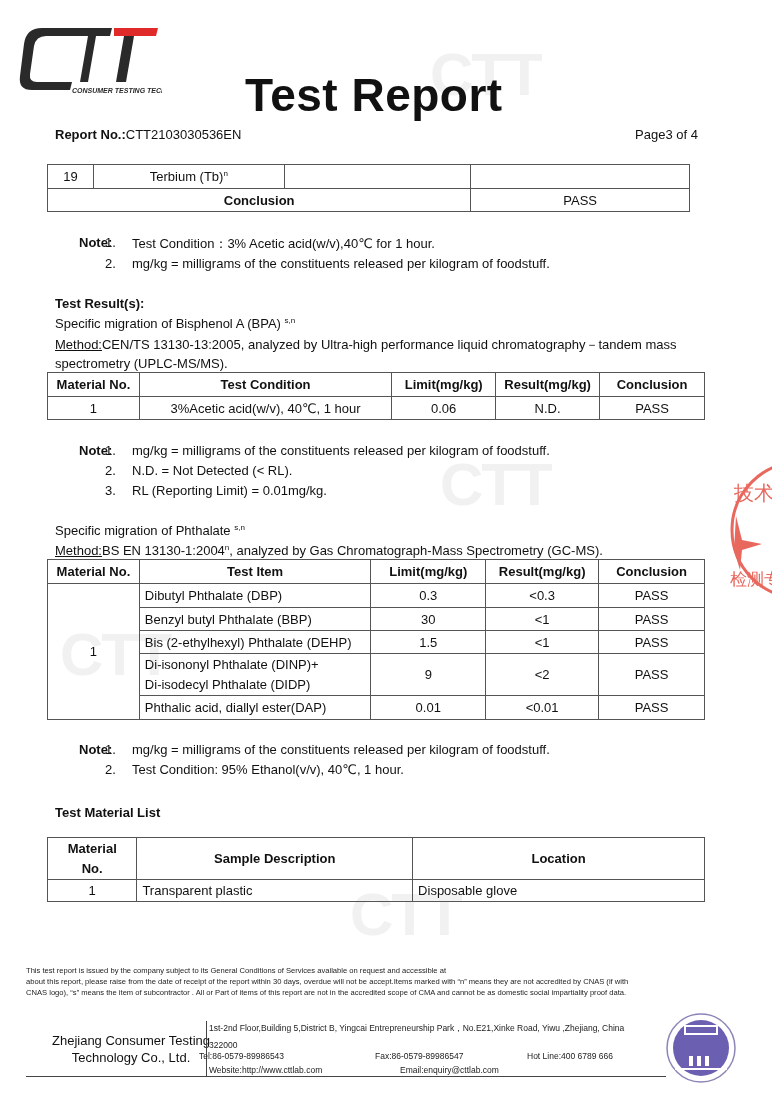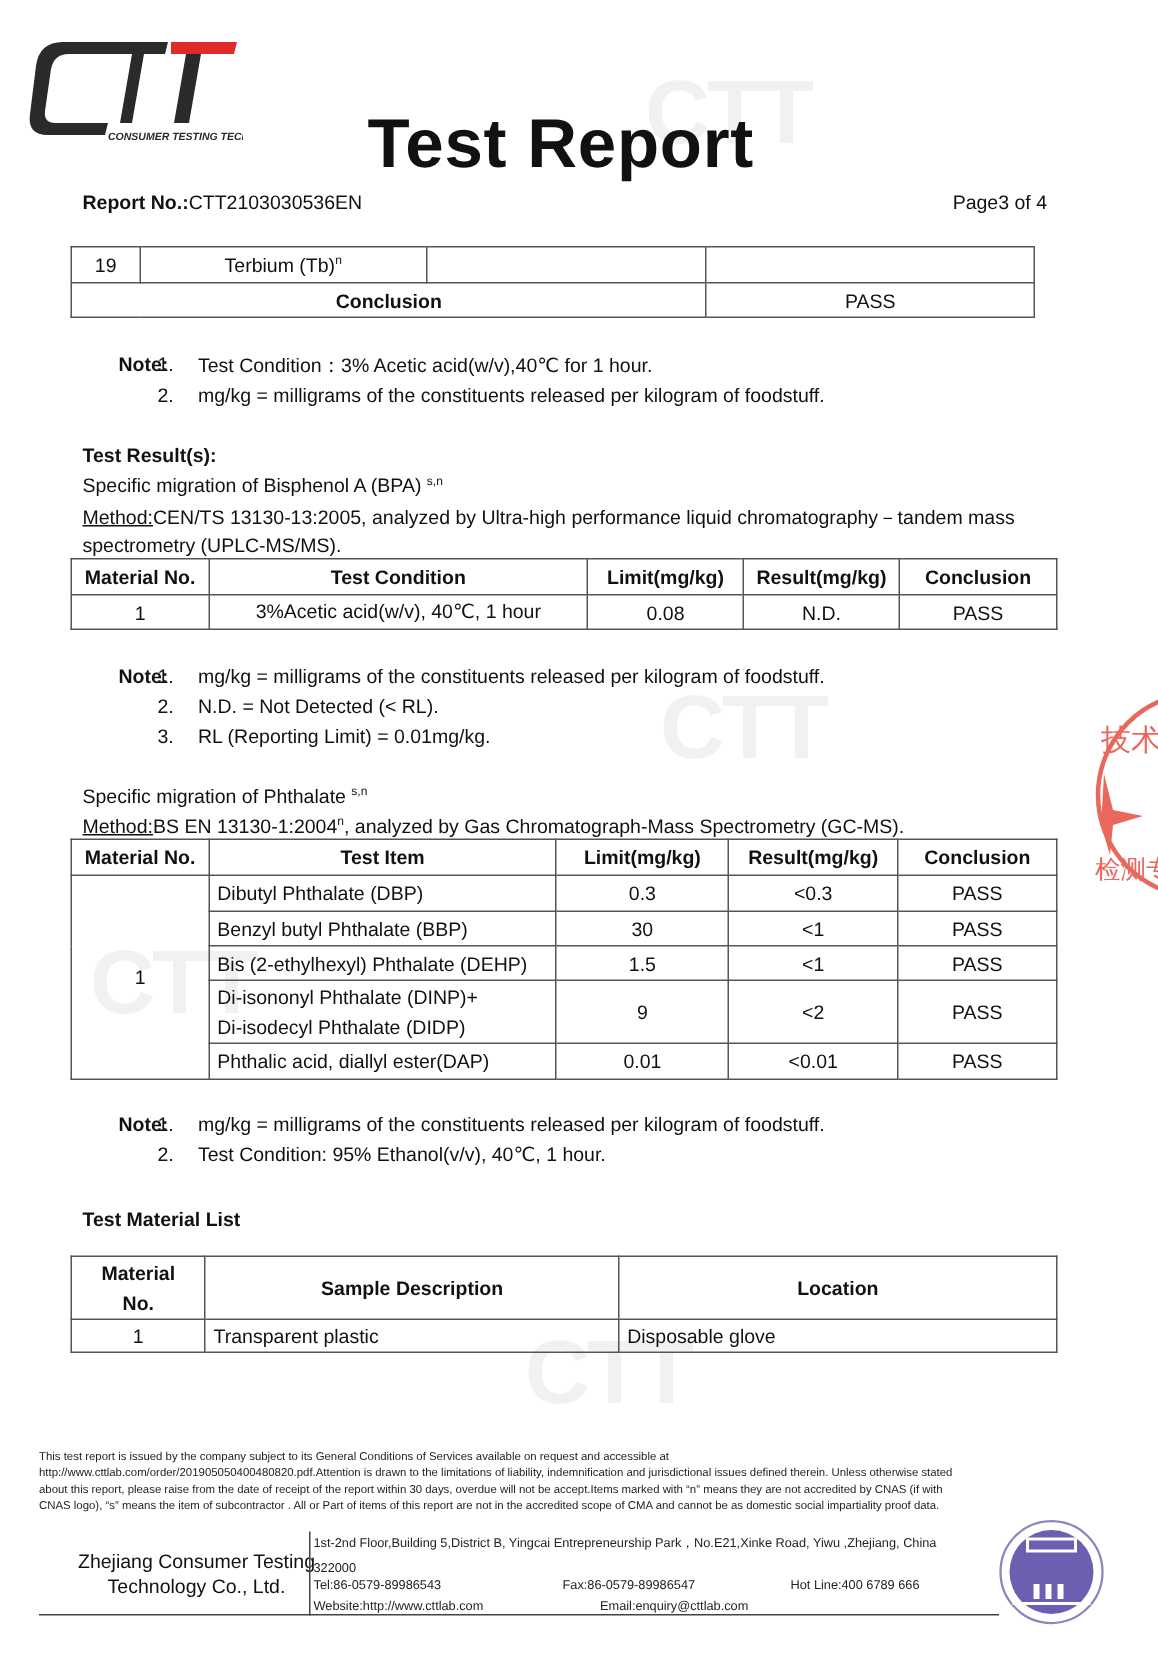--- a/index.html
+++ b/index.html
@@ -87,21 +87,21 @@
       <tr style="height:24px;">
     <th style="width:92px;">Material No.</th>
     <th style="width:253px;">Test Condition</th>
     <th style="width:104px;">Limit(mg/kg)</th>
     <th style="width:104px;">Result(mg/kg)</th>
     <th style="width:105px;">Conclusion</th>
   </tr>
   <tr style="height:23px;">
     <td>1</td>
     <td>3%Acetic acid(w/v), 40℃, 1 hour</td>
-    <td>0.08</td>
+    <td>0.06</td>
     <td>N.D.</td>
     <td>PASS</td>
   </tr>
 </tbody>
   </table>
 
 <div class="note" style="left:55px;top:443px;width:660px;height:60px;">
   <span class="lbl">Note:</span>
   <span class="num" style="top:0">1.</span>
     <span class="txt" style="top:0">mg/kg = milligrams of the constituents released per kilogram of foodstuff.</span>
@@ -184,33 +184,32 @@
 
 <svg class="stamp" viewBox="0 0 100 140">
   <circle cx="70" cy="70" r="68" fill="none" stroke="#e8685e" stroke-width="3"></circle>
   <text x="4" y="40" font-size="20" fill="#e8685e" font-family="DejaVu Sans, sans-serif">技术</text>
   <polygon points="6,56 12,80 32,84 12,90 10,110 4,90" fill="#e8685e"></polygon>
   <text x="0" y="125" font-size="17" fill="#e8685e" font-family="DejaVu Sans, sans-serif">检测专用</text>
 </svg>
 
 <div class="disclaimer">
   <div>This test report is issued by the company subject to its General Conditions of Services available on request and accessible at</div>
-  <div>http://www.cttlab.com/order/201905050400480820.pdf.Attention is drawn to the limitations of liability, indemnification and jurisdictional issues defined therein. Unless otherwise stated</div>
   <div>about this report, please raise from the date of receipt of the report within 30 days, overdue will not be accept.Items marked with “n” means they are not accredited by CNAS (if with</div>
   <div>CNAS logo), “s” means the item of subcontractor . All or Part of items of this report are not in the accredited scope of CMA and cannot be as domestic social impartiality proof data.</div>
 </div>
 
 <div class="footer-company">
   <div>Zhejiang Consumer Testing</div>
   <div>Technology Co., Ltd.</div>
 </div>
 <div class="footer-vline"></div>
 <div class="fi" style="left:209px;top:1023px;">1st-2nd Floor,Building 5,District B, Yingcai Entrepreneurship Park，No.E21,Xinke Road, Yiwu ,Zhejiang, China</div>
 <div class="fi" style="left:209px;top:1040px;">322000</div>
-<div class="fi" style="left:209px;top:1051px;text-align:right;">Tel:86-0579-89986543</div>
+<div class="fi" style="left:199px;top:1051px;text-align:right;">Tel:86-0579-89986543</div>
 <div class="fi" style="left:375px;top:1051px;">Fax:86-0579-89986547</div>
 <div class="fi" style="left:527px;top:1051px;">Hot Line:400 6789 666</div>
 <div class="fi" style="left:209px;top:1065px;">Website:http://www.cttlab.com</div>
 <div class="fi" style="left:375px;top:1065px;padding-left:25px;">Email:enquiry@cttlab.com</div>
 <div class="footer-hline"></div>
 
 <svg class="seal" viewBox="0 0 72 72">
   <circle cx="36" cy="36" r="34" fill="#fff" stroke="#8c86b8" stroke-width="1.5"></circle>
   <circle cx="36" cy="36" r="28" fill="#6a5fb0"></circle>
   <rect x="20" y="14" width="32" height="8" fill="none" stroke="#fff" stroke-width="2"></rect>

